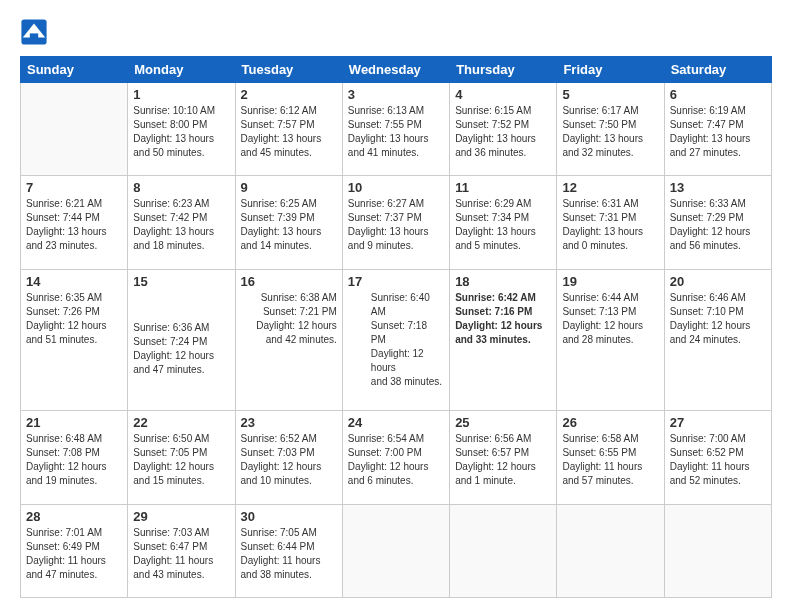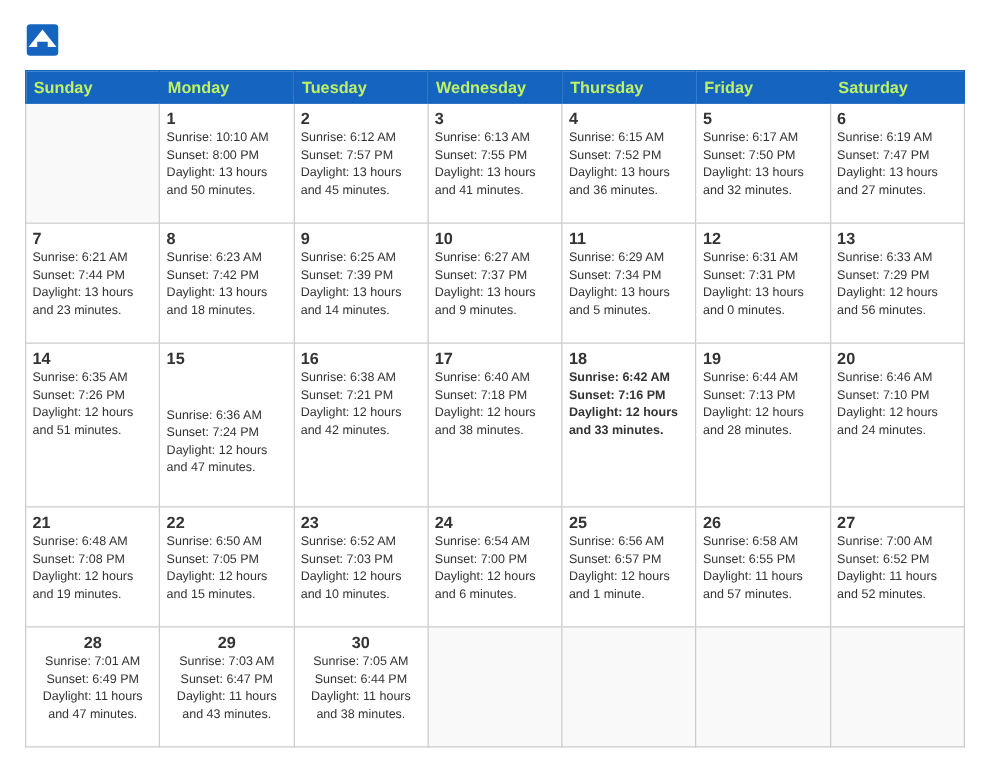--- a/index.html
+++ b/index.html
@@ -53,21 +53,21 @@
       font-size: 14px;
       color: #555;
     }
     .calendar {
       width: 100%;
       border-collapse: collapse;
       flex: 1;
     }
     .calendar th {
       background-color: #1565C0;
-      color: #bef264;
+      color: #ffffff;
       text-align: left;
       padding: 5px 6px;
       font-size: 13px;
       font-weight: bold;
       border: 1px solid #1565C0;
     }
     .calendar td {
       vertical-align: top;
       border: 1px solid #ccc;
       padding: 4px 5px;
@@ -88,21 +88,20 @@
     .day-info {
       font-size: 10px;
       color: #333;
       line-height: 1.4;
     }
     tr.week-row td {
       height: 82px;
     }
     tr.week-row-last td {
       height: 72px;
-      text-align: center;
     }
   </style>
 </head>
 <body>
 
 <div class="page">
   <div class="header">
     <div class="logo">
       <svg class="logo-icon" viewBox="0 0 40 40">
         <rect x="2" y="2" width="36" height="36" rx="4" fill="#1565C0"></rect>
@@ -240,28 +239,28 @@
           </td>
           <td>
             <span class="day-num">15</span>
             <div class="day-info" style="white-space: pre-line; margin-top: 32px;">Sunrise: 6:36 AM
 Sunset: 7:24 PM
 Daylight: 12 hours
 and 47 minutes.</div>
           </td>
           <td>
             <span class="day-num">16</span>
-            <div class="day-info" style="white-space: pre-line;">Sunrise: 6:38 AM
+            <div class="day-info" style="white-space: pre-line; text-align: right;">Sunrise: 6:38 AM
 Sunset: 7:21 PM
 Daylight: 12 hours
 and 42 minutes.</div>
           </td>
           <td>
             <span class="day-num">17</span>
-            <div class="day-info" style="white-space: pre-line;">Sunrise: 6:40 AM
+            <div class="day-info" style="white-space: pre-line; margin-left: 23px;">Sunrise: 6:40 AM
 Sunset: 7:18 PM
 Daylight: 12 hours
 and 38 minutes.</div>
           </td>
           <td>
             <span class="day-num">18</span>
             <div class="day-info" style="white-space: pre-line; font-weight: bold;">Sunrise: 6:42 AM
 Sunset: 7:16 PM
 Daylight: 12 hours
 and 33 minutes.</div>

